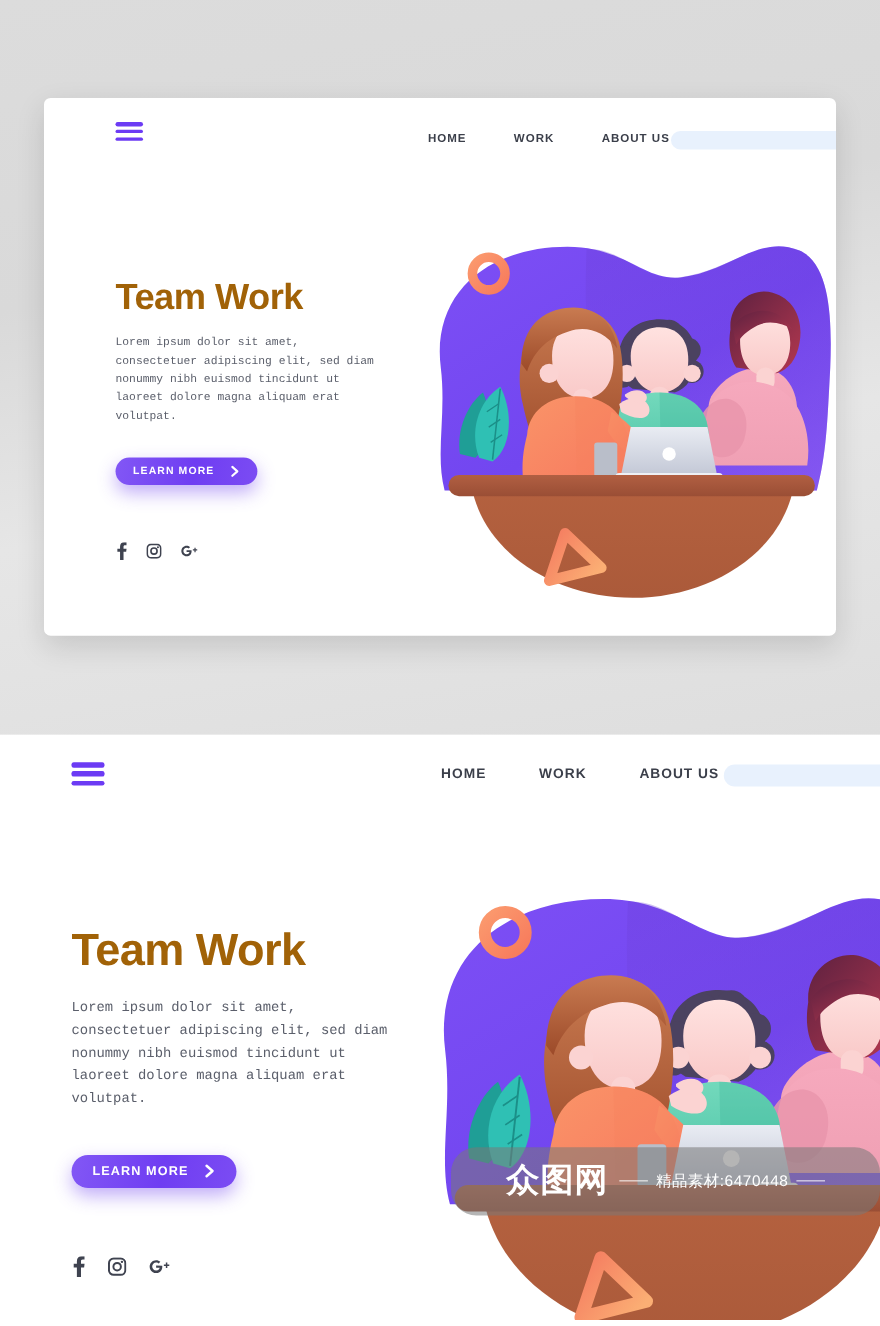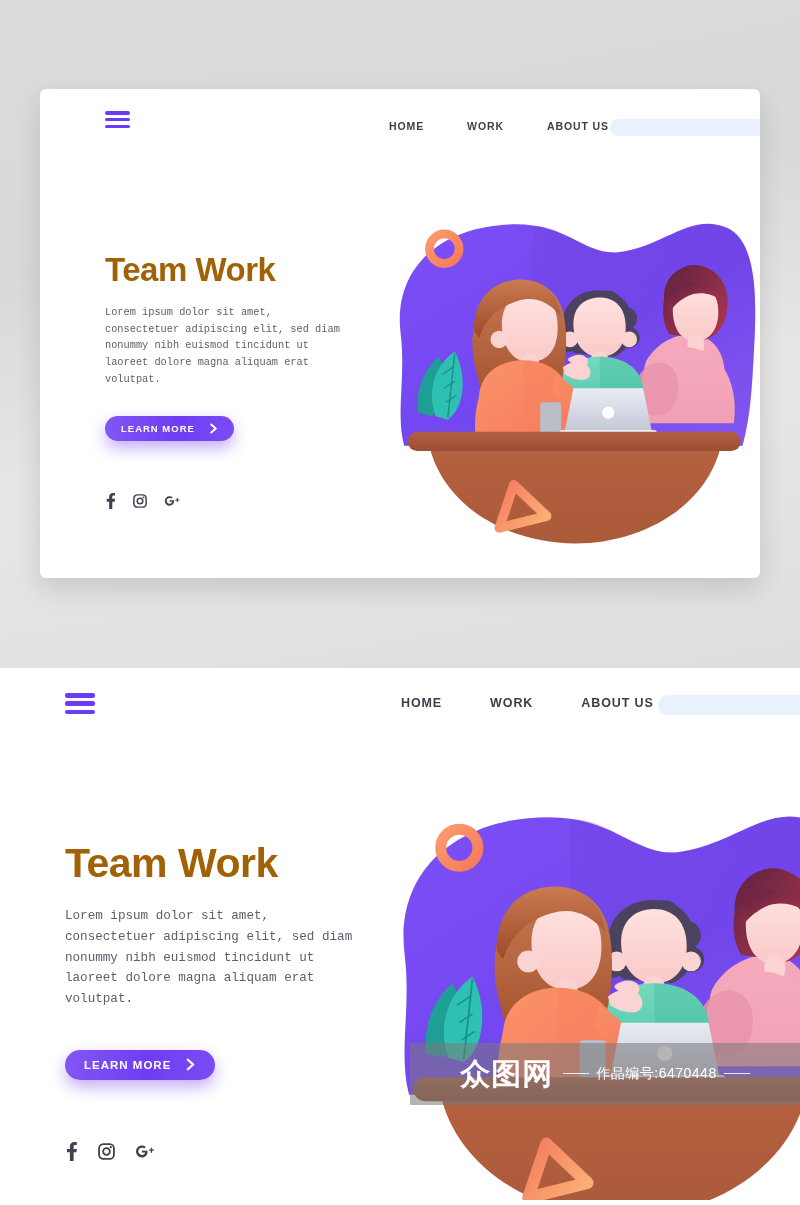--- a/index.html
+++ b/index.html
@@ -59,20 +59,21 @@
   
   .illus{position:absolute;overflow:hidden;}
   .illus svg{display:block;}
 
   
   #watermark{
     position:absolute;left:410px;top:1043px;width:390px;height:62px;
     background:rgba(120,120,120,.55);
     display:flex;align-items:center;justify-content:center;gap:10px;
     color:#ffffff;
+    border-radius:23px;
   }
   #wm-logo{font-size:30px;font-weight:bold;letter-spacing:1px;line-height:1;}
   #wm-right{display:flex;flex-direction:column;align-items:center;gap:1px;}
   #wm-tag{font-size:21px;letter-spacing:2px;line-height:1.1;}
   #wm-id{font-size:14px;letter-spacing:.5px;line-height:1.1;
     display:flex;align-items:center;gap:7px;}
   .wm-rule{display:inline-block;width:26px;height:1px;background:rgba(255,255,255,.85);}
 </style>
 </head>
 <body>
@@ -450,17 +451,17 @@
     </svg>
   </div>
 
 </div>
 
 <div id="watermark">
   <span id="wm-logo">众图网</span>
   <span id="wm-right">
     <span id="wm-id">
       <i class="wm-rule"></i>
-      <b style="font-weight:normal">作品编号:6470448</b>
+      <b style="font-weight:normal">精品素材:6470448</b>
       <i class="wm-rule"></i>
     </span>
   </span>
 </div>
 
 </body></html>

